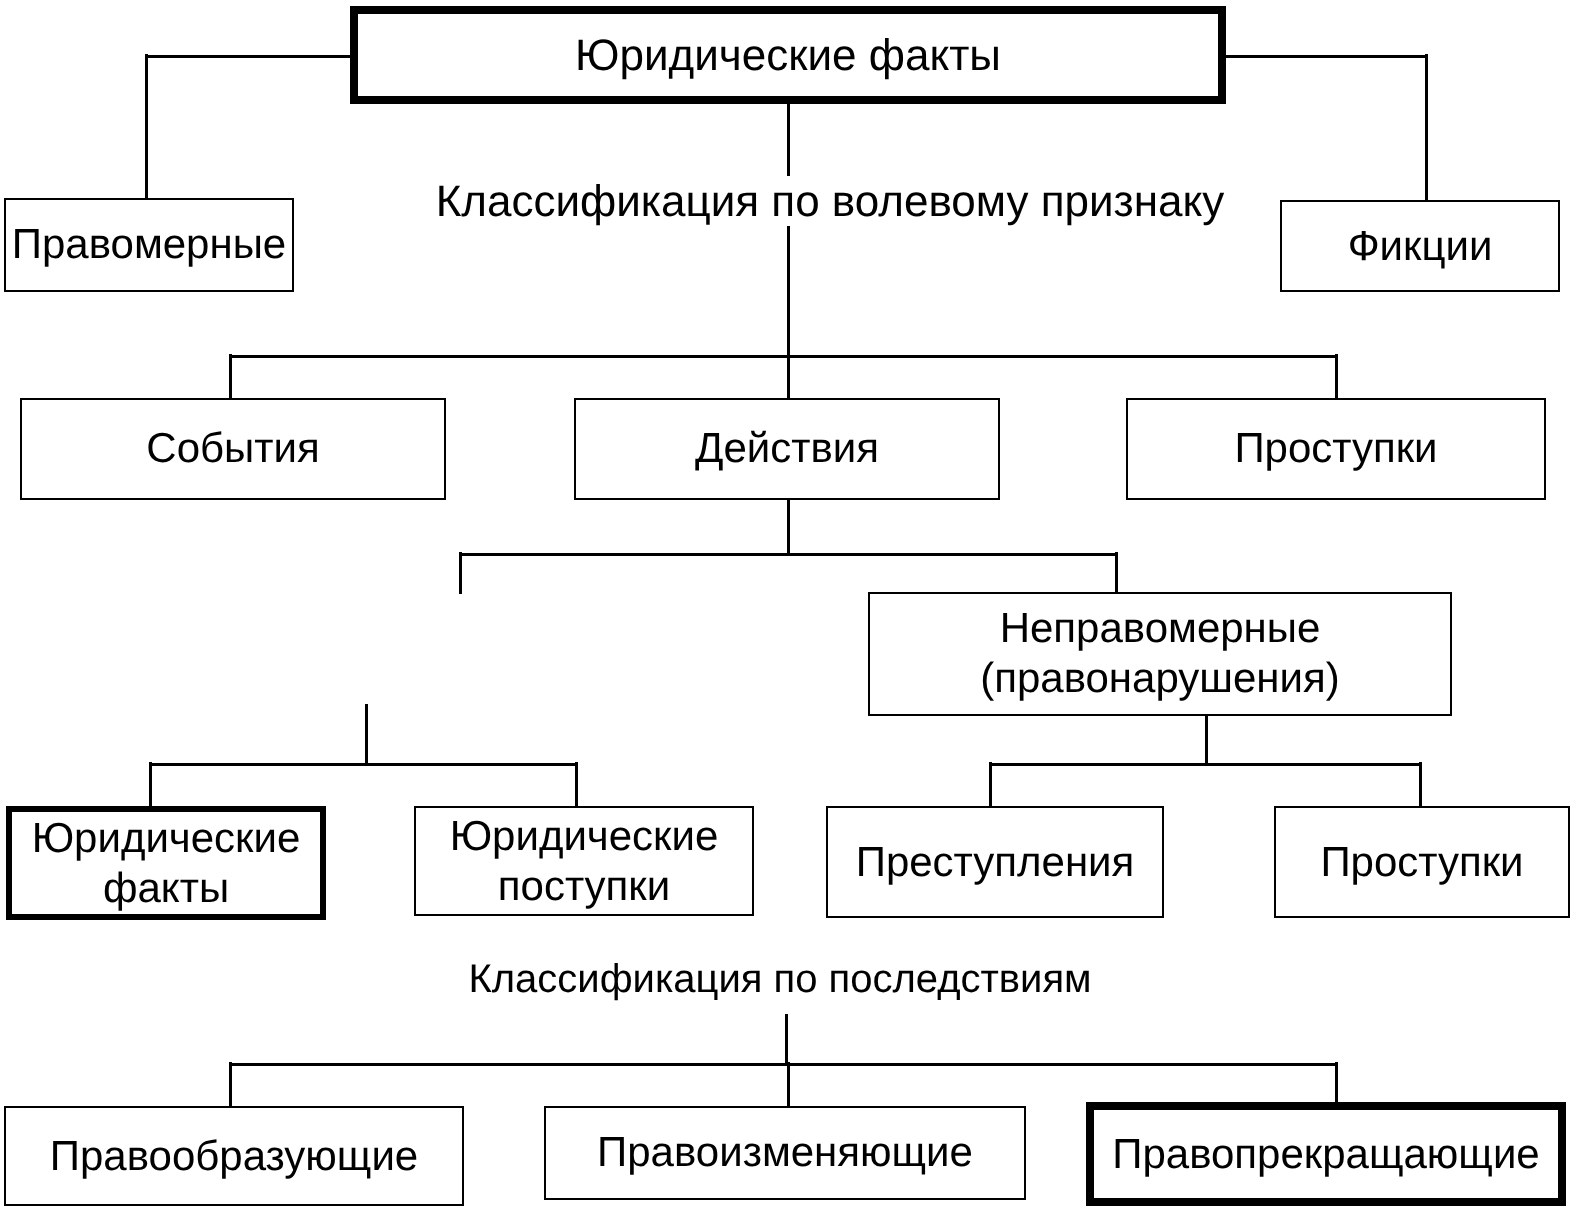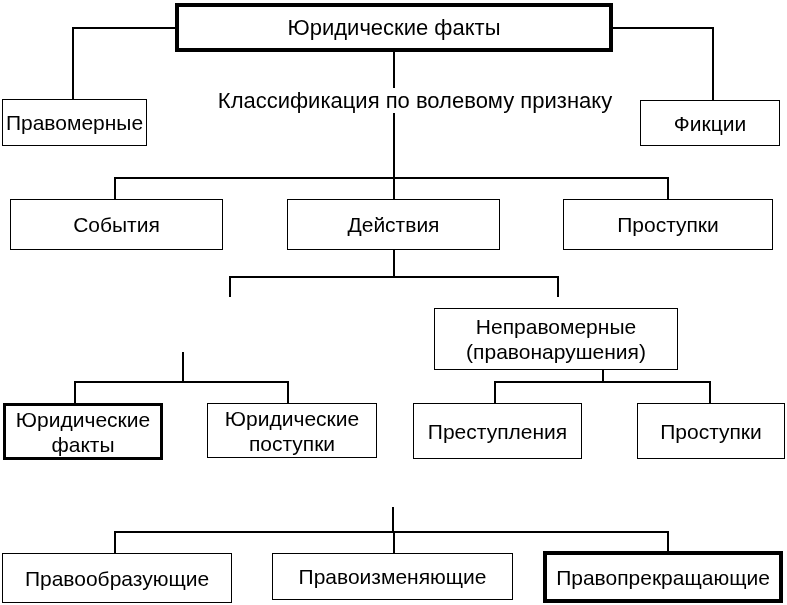--- a/index.html
+++ b/index.html
@@ -106,40 +106,41 @@
 
   <div class="node" style="left:287px; top:199px; width:213px; height:51px;">
     <span>Действия</span>
   </div>
 
   <div class="node" style="left:563px; top:199px; width:210px; height:51px;">
     <span>Проступки</span>
   </div>
 
 
-  <div class="node" style="left:434px; top:296px; width:244px; height:62px;margin-top:12px;">
+  <div class="node" style="left:434px; top:296px; width:292px; height:62px;">
     <span>Неправомерные (правонарушения)</span>
   </div>
 
   <div class="node thick-sm" style="left:3px; top:403px; width:160px; height:57px;">
     <span>Юридические факты</span>
   </div>
 
   <div class="node" style="left:207px; top:403px; width:170px; height:55px;">
     <span>Юридические поступки</span>
   </div>
 
   <div class="node" style="left:413px; top:403px; width:169px; height:56px;">
     <span>Преступления</span>
   </div>
 
   <div class="node" style="left:637px; top:403px; width:148px; height:56px;">
     <span>Проступки</span>
   </div>
 
+  <div class="heading h2" style="left:190px; top:479px; width:400px;">Классификация по последствиям</div>
 
   <div class="node" style="left:2px; top:553px; width:230px; height:50px;">
     <span>Правообразующие</span>
   </div>
 
   <div class="node" style="left:272px; top:553px; width:241px; height:47px;">
     <span>Правоизменяющие</span>
   </div>
 
   <div class="node thick" style="left:543px; top:551px; width:240px; height:52px;">

